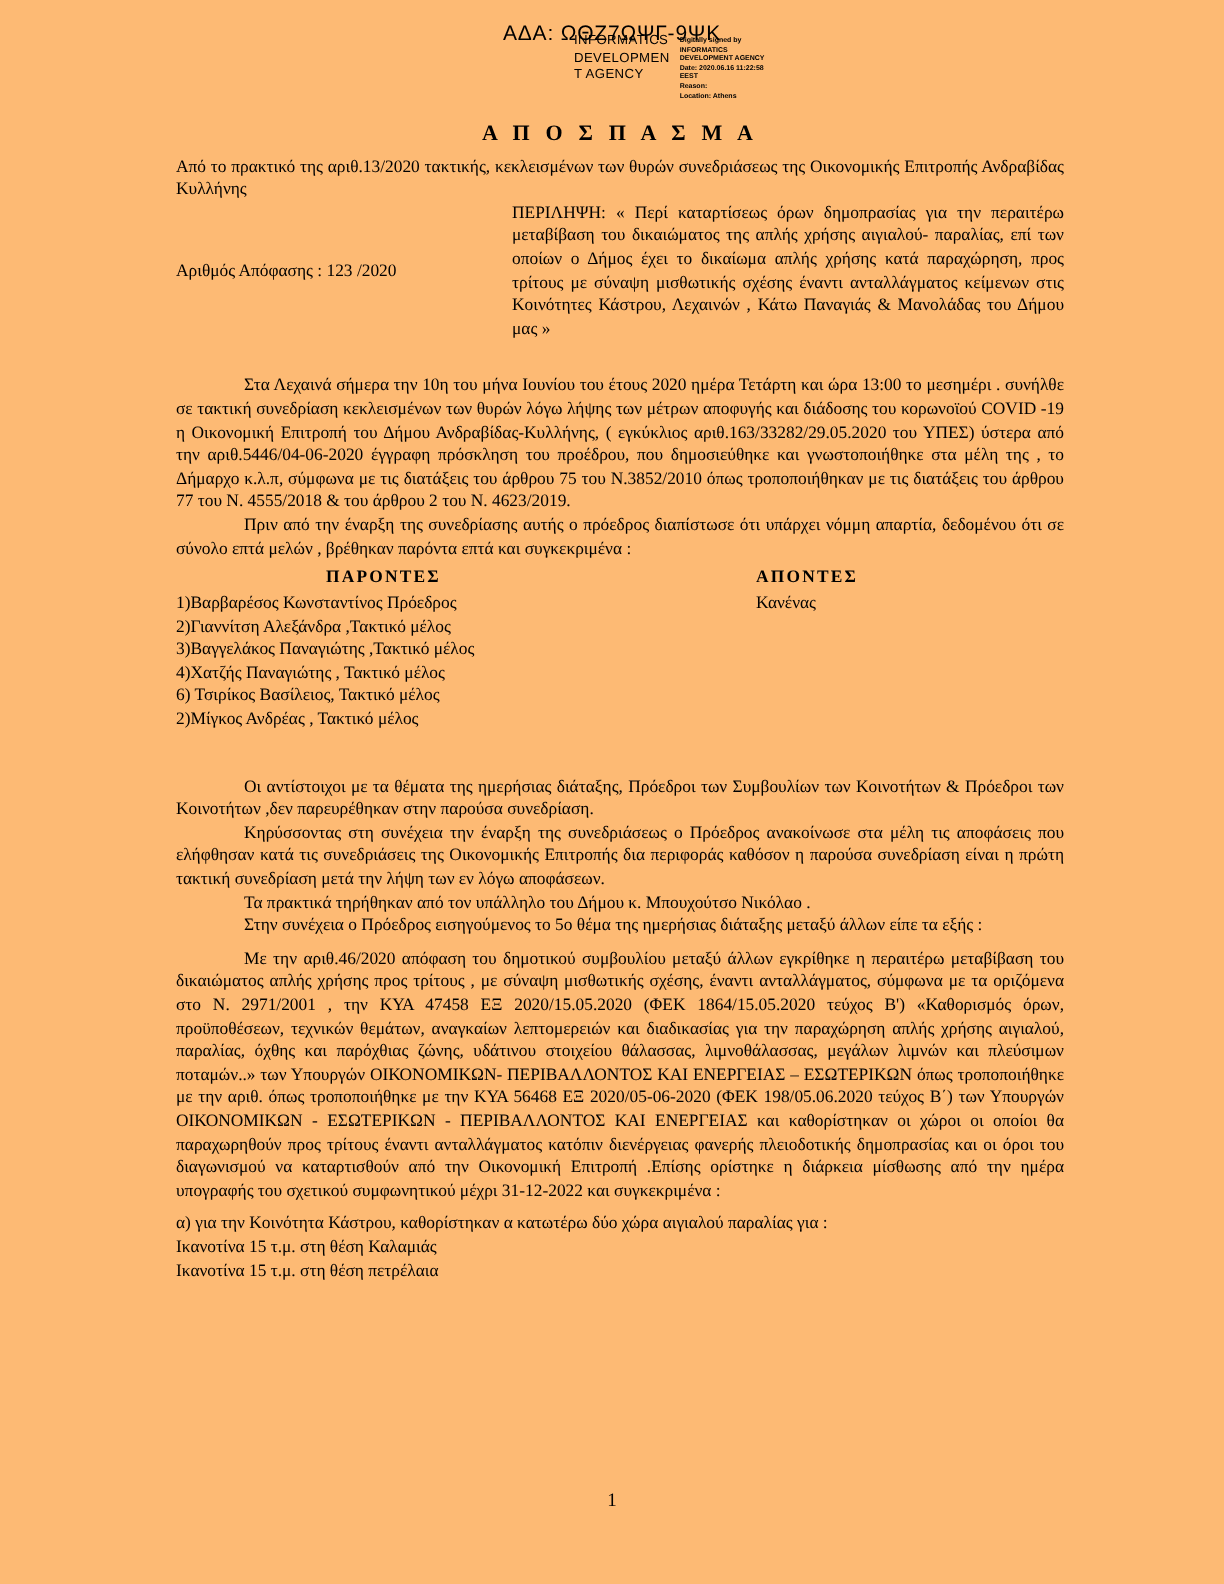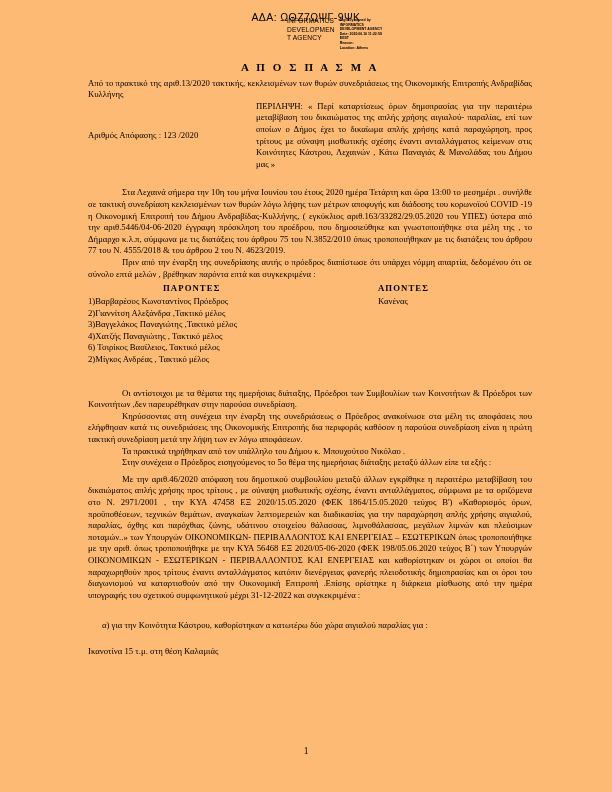--- a/index.html
+++ b/index.html
@@ -87,21 +87,21 @@
     margin: 0;
     text-align: justify;
     text-justify: inter-word;
   }
   p.indent {
     margin: 0;
     text-align: justify;
     text-indent: 34px;
   }
   p.plain {
-    margin: 14px;
+    margin: 0;
     text-align: left;
   }
   .gap-sm { height: 5px; }
   .gap-lg { height: 17px; }
   .gap-xl { height: 22px; }
 
   .summary-row {
     display: flex;
     align-items: center;
   }
@@ -237,20 +237,21 @@
 
     <div class="gap-sm"></div>
 
     <p class="indent">Με την αριθ.46/2020   απόφαση του δημοτικού συμβουλίου μεταξύ άλλων   εγκρίθηκε η περαιτέρω  μεταβίβαση του δικαιώματος απλής χρήσης προς τρίτους , με σύναψη μισθωτικής σχέσης, έναντι ανταλλάγματος, σύμφωνα   με τα οριζόμενα στο Ν. 2971/2001 , την ΚΥΑ 47458 ΕΞ 2020/15.05.2020 (ΦΕΚ 1864/15.05.2020 τεύχος Β') «Καθορισμός όρων, προϋποθέσεων, τεχνικών θεμάτων, αναγκαίων λεπτομερειών και διαδικασίας για την παραχώρηση απλής χρήσης αιγιαλού, παραλίας, όχθης και παρόχθιας ζώνης, υδάτινου στοιχείου θάλασσας, λιμνοθάλασσας, μεγάλων λιμνών και πλεύσιμων ποταμών..» των Υπουργών ΟΙΚΟΝΟΜΙΚΩΝ- ΠΕΡΙΒΑΛΛΟΝΤΟΣ ΚΑΙ ΕΝΕΡΓΕΙΑΣ – ΕΣΩΤΕΡΙΚΩΝ όπως τροποποιήθηκε με την αριθ. όπως τροποποιήθηκε  με την ΚΥΑ 56468 ΕΞ 2020/05-06-2020 (ΦΕΚ 198/05.06.2020 τεύχος Β΄) των Υπουργών ΟΙΚΟΝΟΜΙΚΩΝ - ΕΣΩΤΕΡΙΚΩΝ - ΠΕΡΙΒΑΛΛΟΝΤΟΣ ΚΑΙ ΕΝΕΡΓΕΙΑΣ και  καθορίστηκαν οι χώροι οι οποίοι θα παραχωρηθούν  προς τρίτους έναντι ανταλλάγματος κατόπιν διενέργειας φανερής  πλειοδοτικής δημοπρασίας και οι όροι  του διαγωνισμού να καταρτισθούν από την Οικονομική Επιτροπή .Επίσης ορίστηκε η διάρκεια μίσθωσης   από την ημέρα υπογραφής  του σχετικού  συμφωνητικού μέχρι 31-12-2022 και συγκεκριμένα :</p>
 
     <div class="gap-sm"></div>
 
     <p class="plain">α) για την Κοινότητα Κάστρου,  καθορίστηκαν α κατωτέρω  δύο   χώρα αιγιαλού παραλίας για :</p>
 
     <div class="sublist-item">Ικανοτίνα  15 τ.μ. στη θέση Καλαμιάς</div>
+    <div class="sublist-item">Ικανοτίνα  15 τ.μ. στη θέση πετρέλαια</div>
 
     <div class="gap-sm"></div>
 
 
   </div>
 
   <div class="page-number">1</div>
 
 </div>
 

